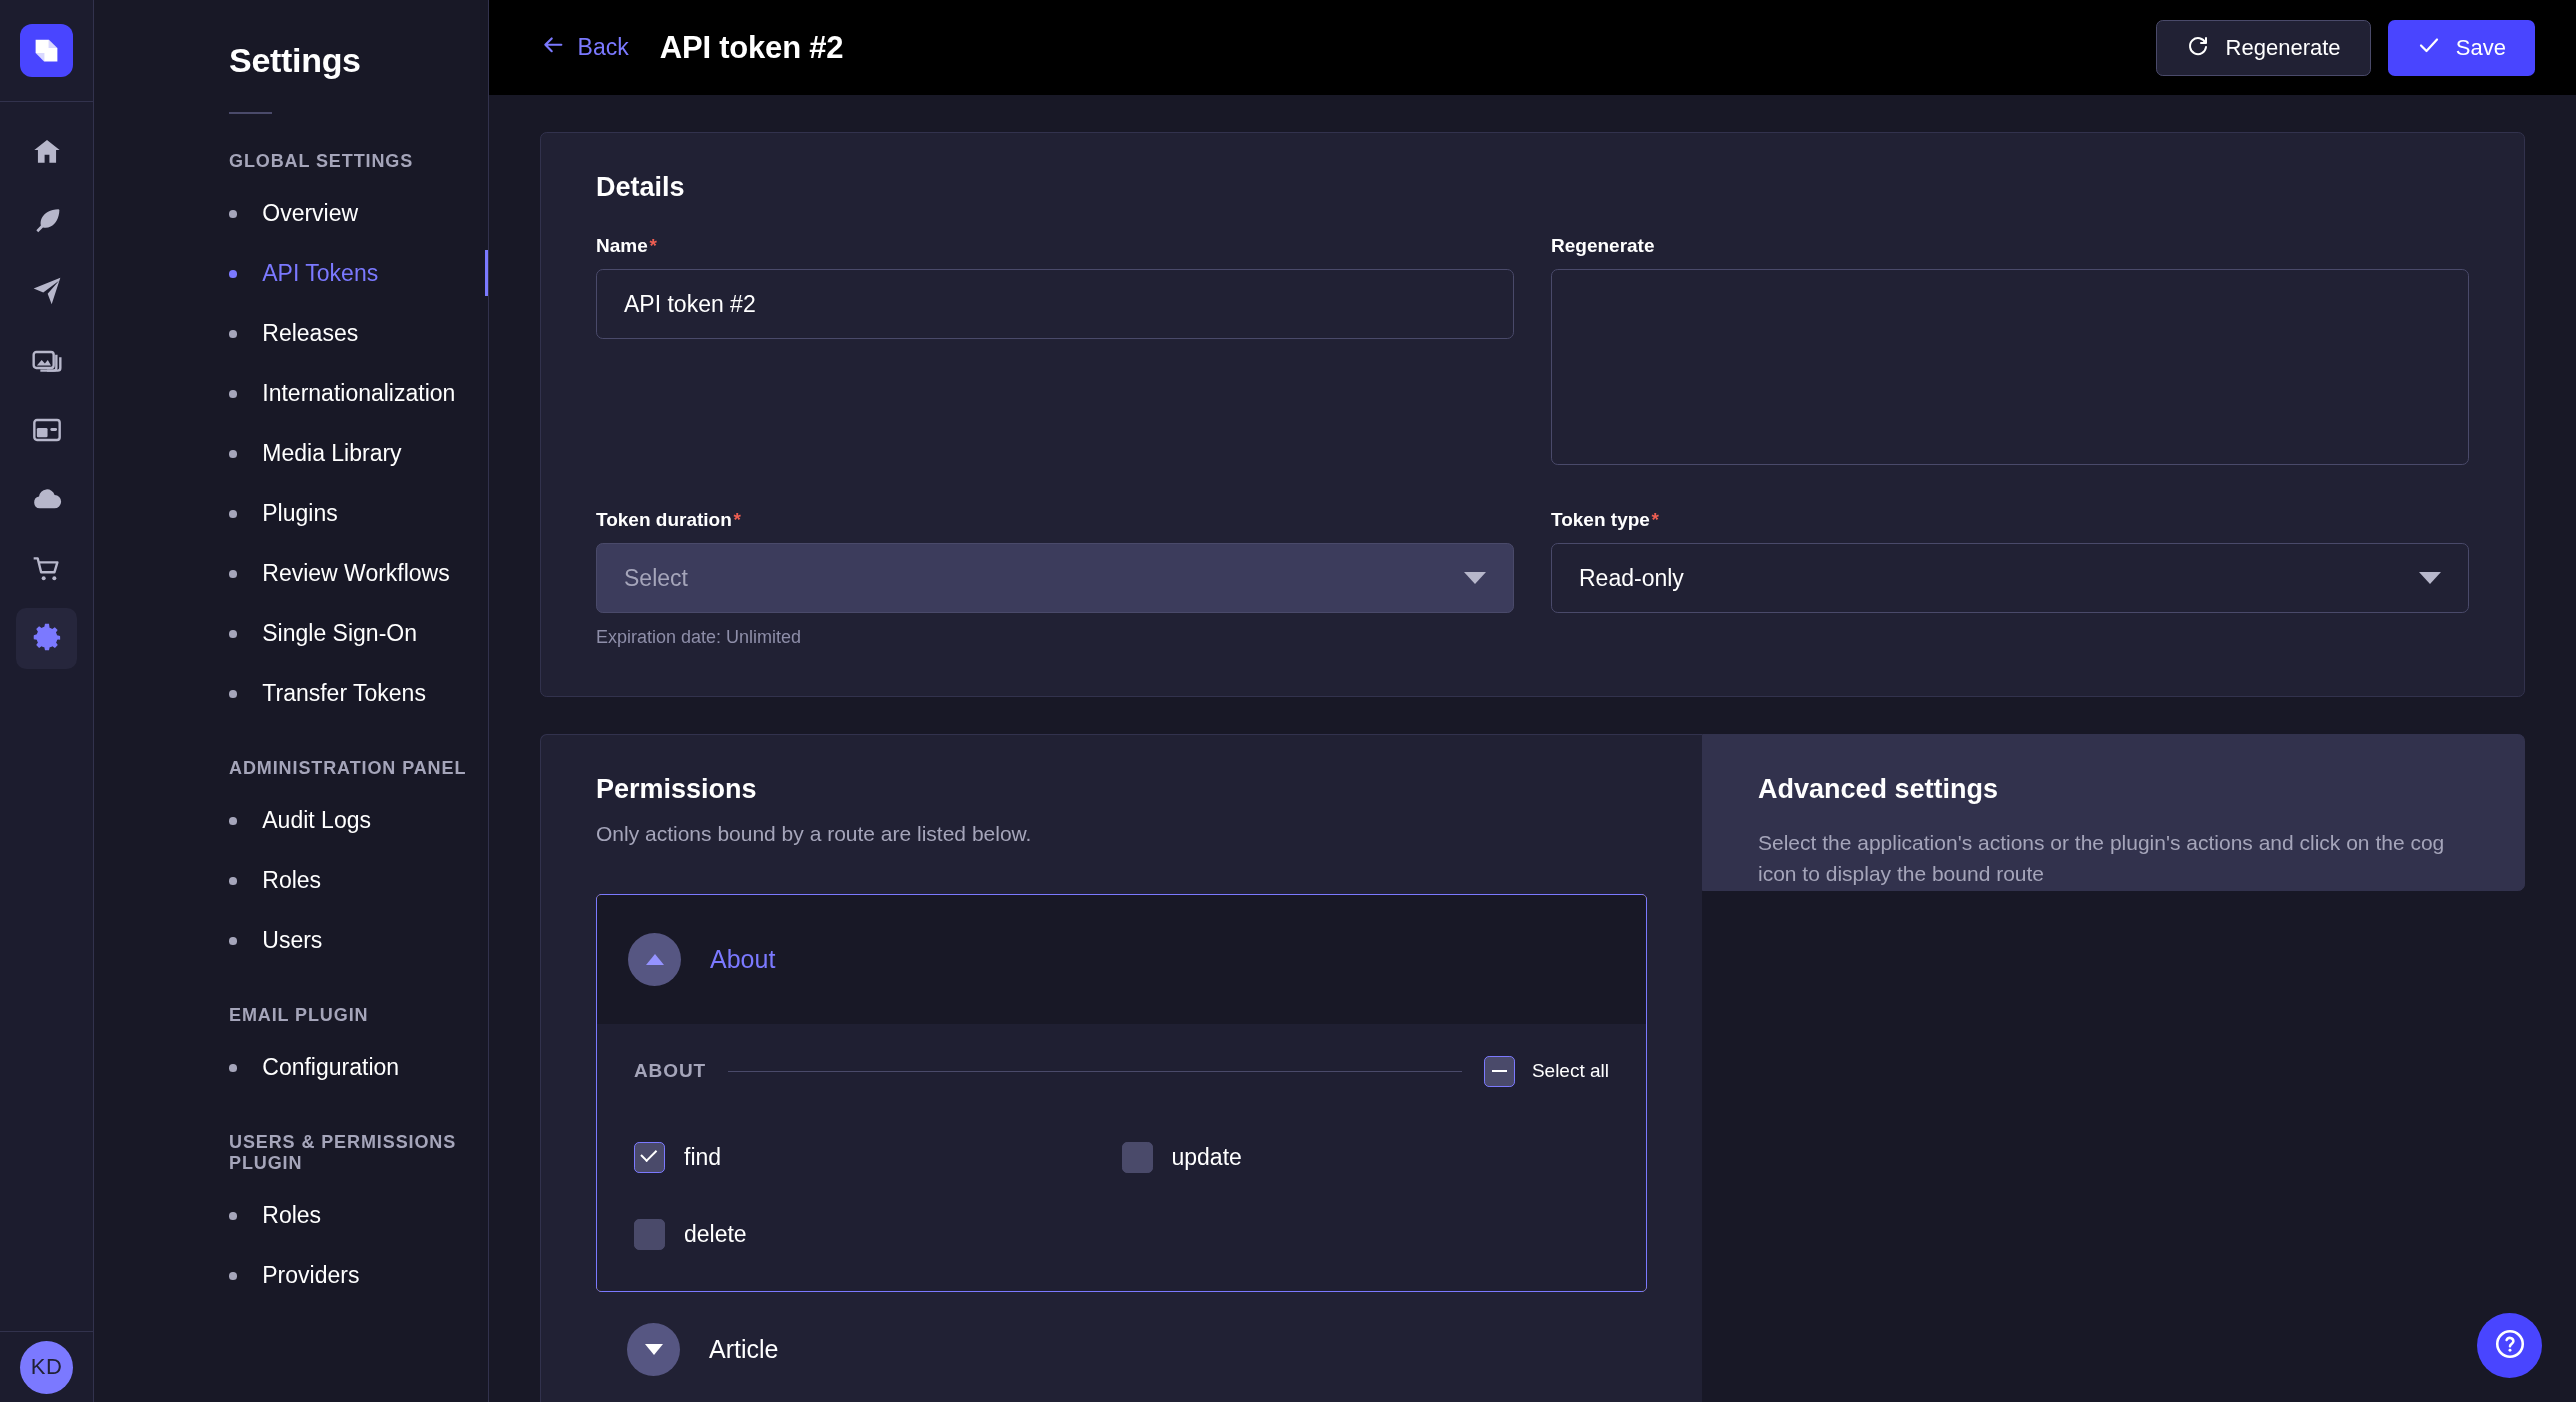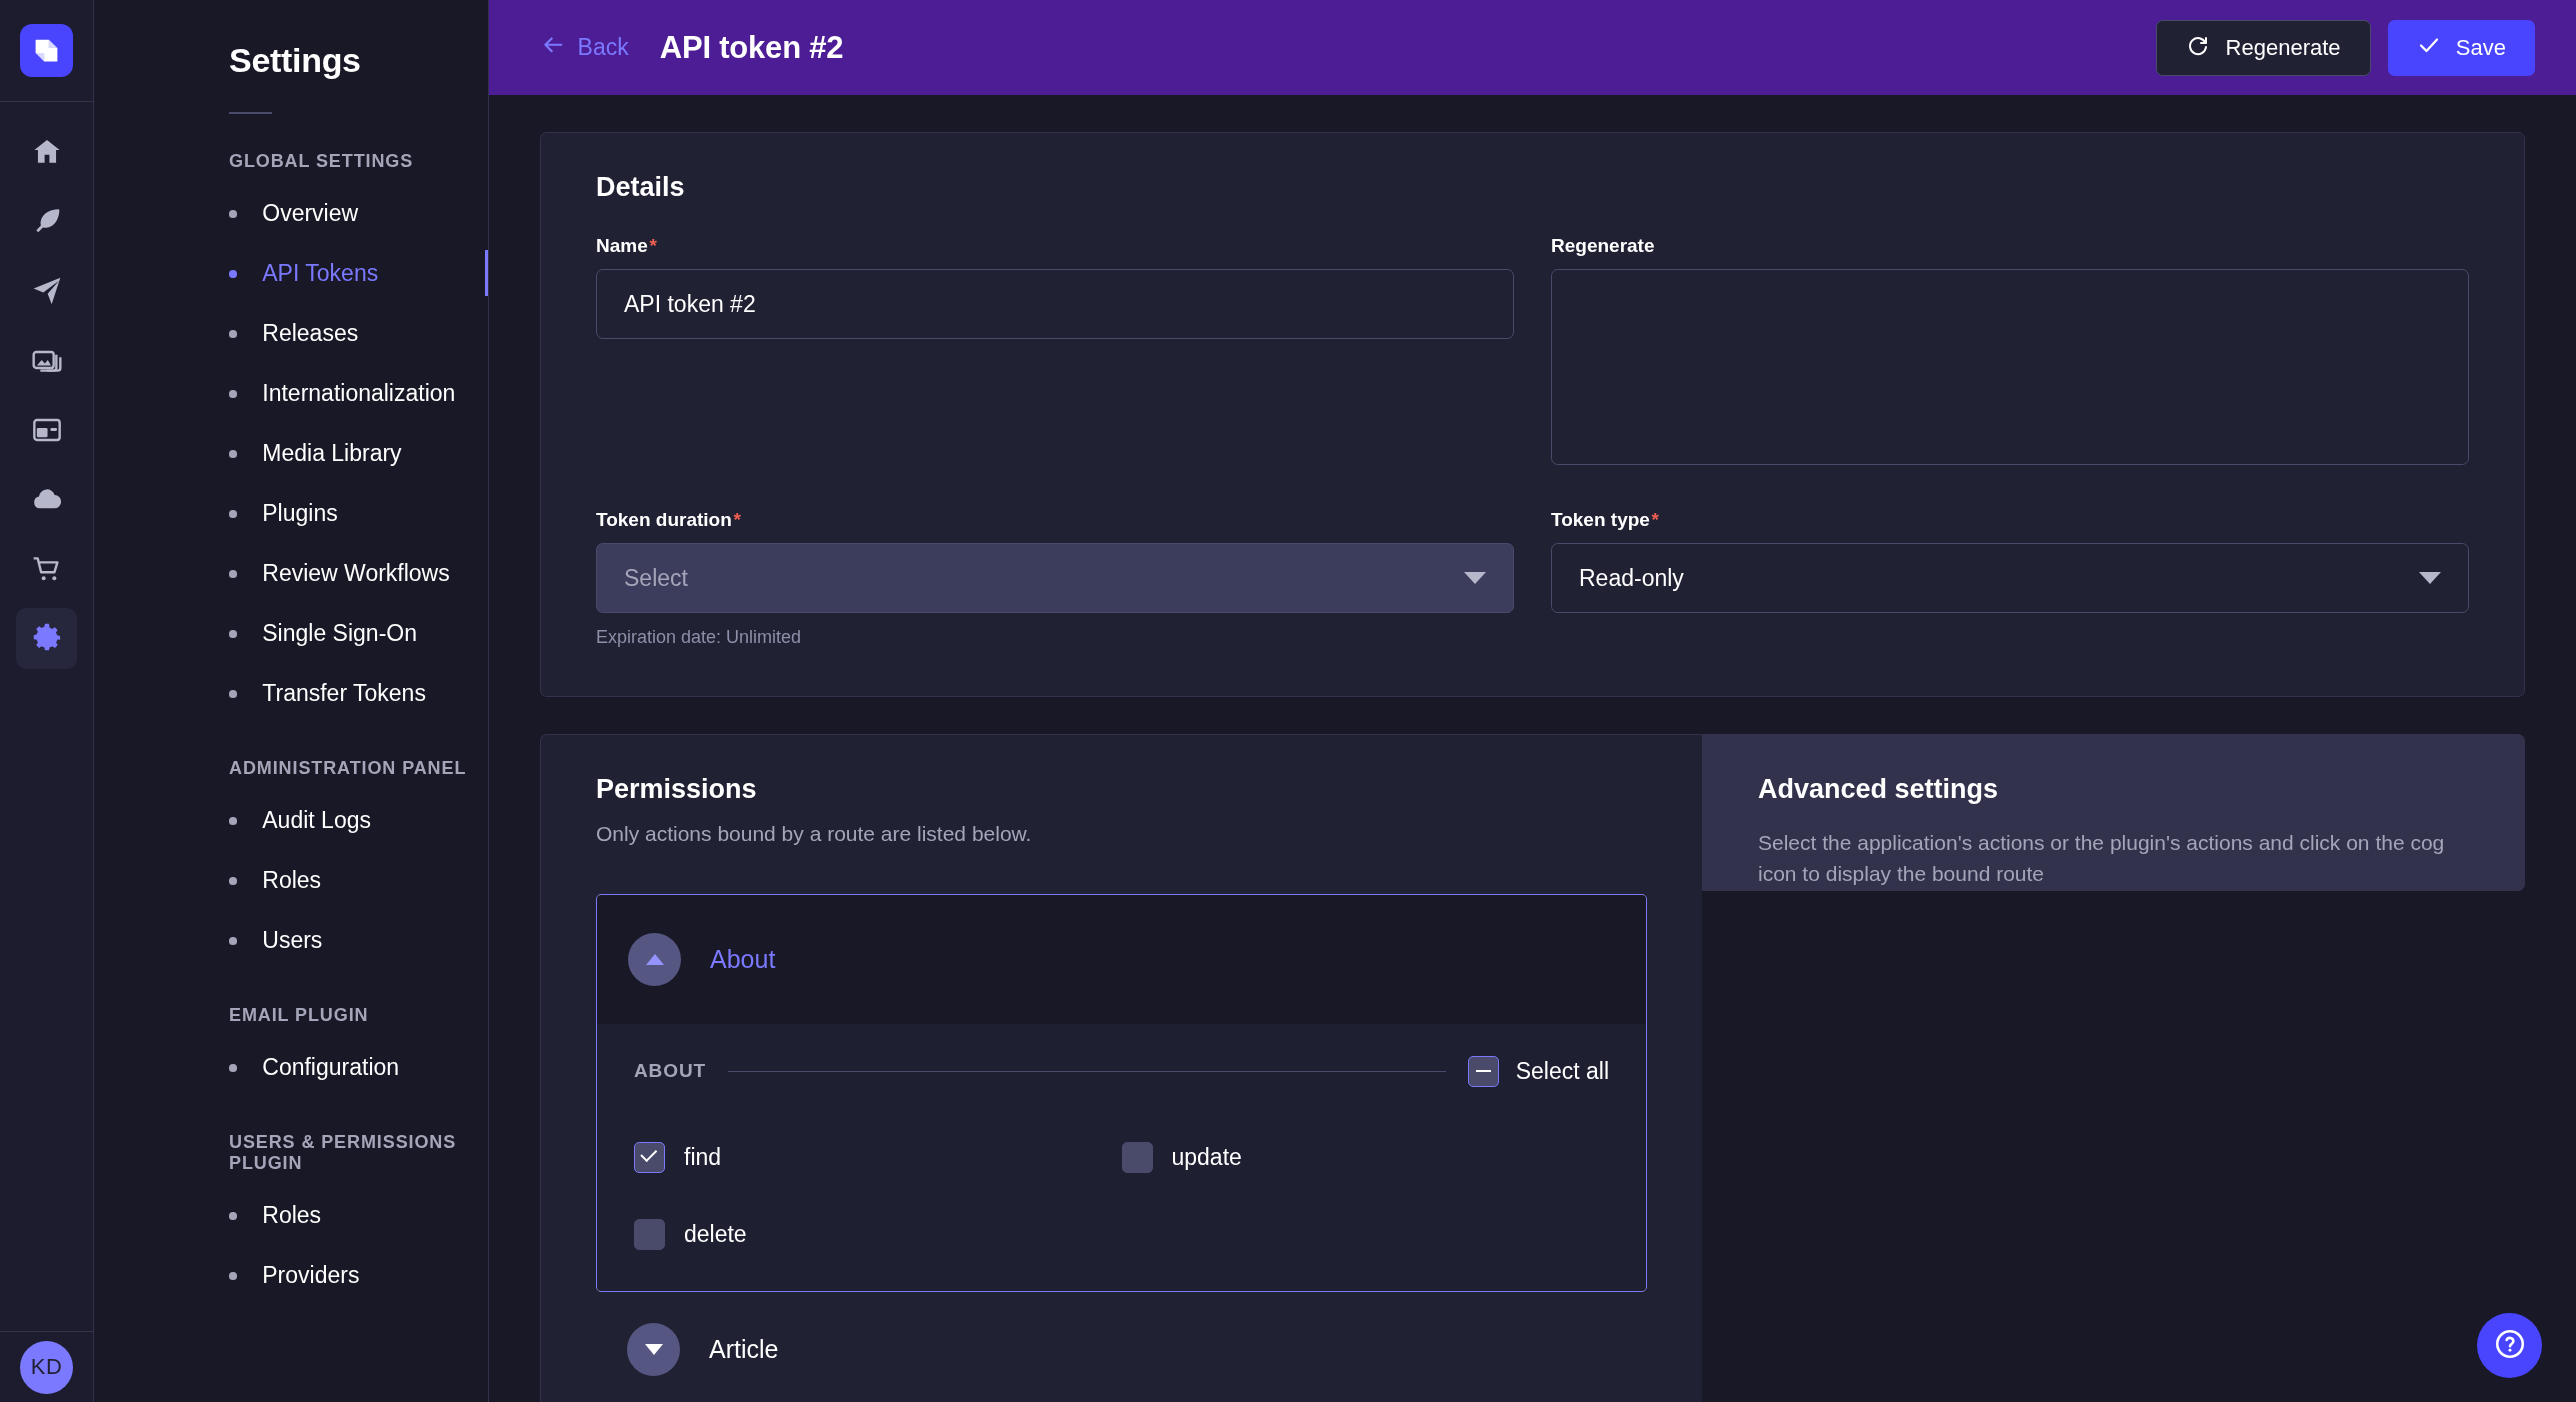--- a/index.html
+++ b/index.html
@@ -88,21 +88,21 @@
   .nav-item.active .nav-label { color: #7b79ff; }
   .nav-item.active::after {
     content: ""; position: absolute; right: 0; top: 6.8px;
     width: 3.4px; height: 46px; background: #7b79ff;
   }
 
   
   .main { flex: 1 1 auto; display: flex; flex-direction: column; min-width: 0; background: #181826; }
   .topbar {
     height: 95px; flex: 0 0 95px;
-    background: #4c1d95;
+    background: #000000;
     display: flex; align-items: center;
     padding: 0 41px 0 51px;
   }
   .back-link {
     display: flex; align-items: center; gap: 12px;
     color: #7b79ff; font-size: 23px;
   }
   .page-title {
     font-size: 31px; color: #ffffff; font-weight: 600;
     margin-left: 31px; letter-spacing: -0.2px;
@@ -194,21 +194,21 @@
              border-right: 9.4px solid transparent; border-bottom: 11px solid #9593ff; }
   .chev-down { width: 0; height: 0; border-left: 9.4px solid transparent;
                border-right: 9.4px solid transparent; border-top: 11px solid #ffffff; }
   .perm-header-title { font-size: 25px; color: #7b79ff; margin-left: 29px; }
 
   .perm-body { background: #1f1f32; padding: 32px 37px 41px 37px; }
   .about-row { display: flex; align-items: center; gap: 22px; }
   .about-label { font-size: 19px; color: #a5a5ba; letter-spacing: 0.9px; font-weight: 600; }
   .about-rule { flex: 1 1 auto; height: 0.9px; background: #4a4a6a; }
   .select-all { display: flex; align-items: center; gap: 17px; }
-  .select-all-label { font-size: 23px; color: #ffffff; }
+  .select-all-label { font-size: 19px; color: #ffffff; }
 
   .cb {
     width: 31px; height: 31px; border-radius: 5.1px; flex: 0 0 31px;
     background: #4a4a6a; border: 0.9px solid #4a4a6a;
     display: flex; align-items: center; justify-content: center;
   }
   .cb.checked { background: #4a4a6a; border-color: #7b79ff; }
   .cb.indeterminate { background: #4a4a6a; border-color: #7b79ff; }
   .cb-tick { width: 15.3px; height: 9.4px; border-left: 2.6px solid #ffffff;
              border-bottom: 2.6px solid #ffffff; transform: rotate(-45deg) translate(1.7px,-2.6px); }

